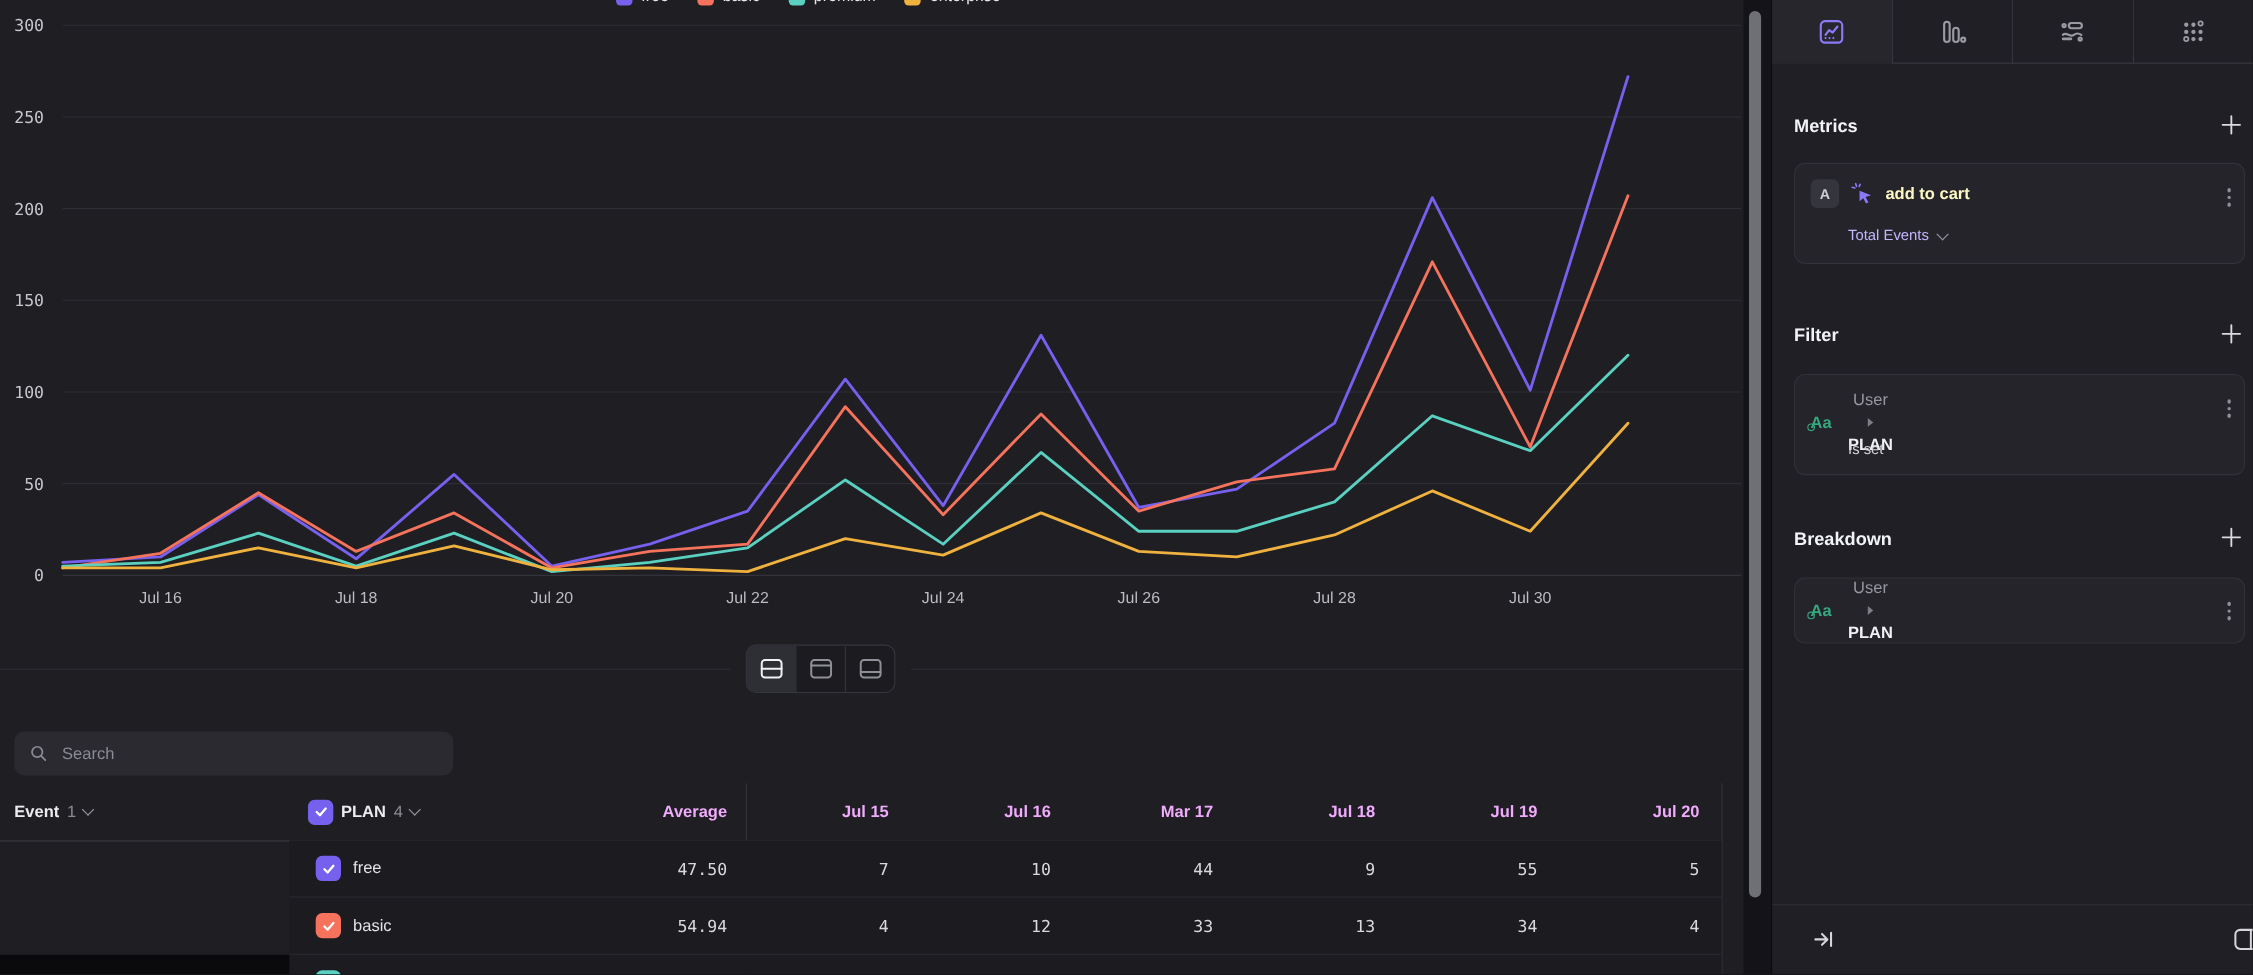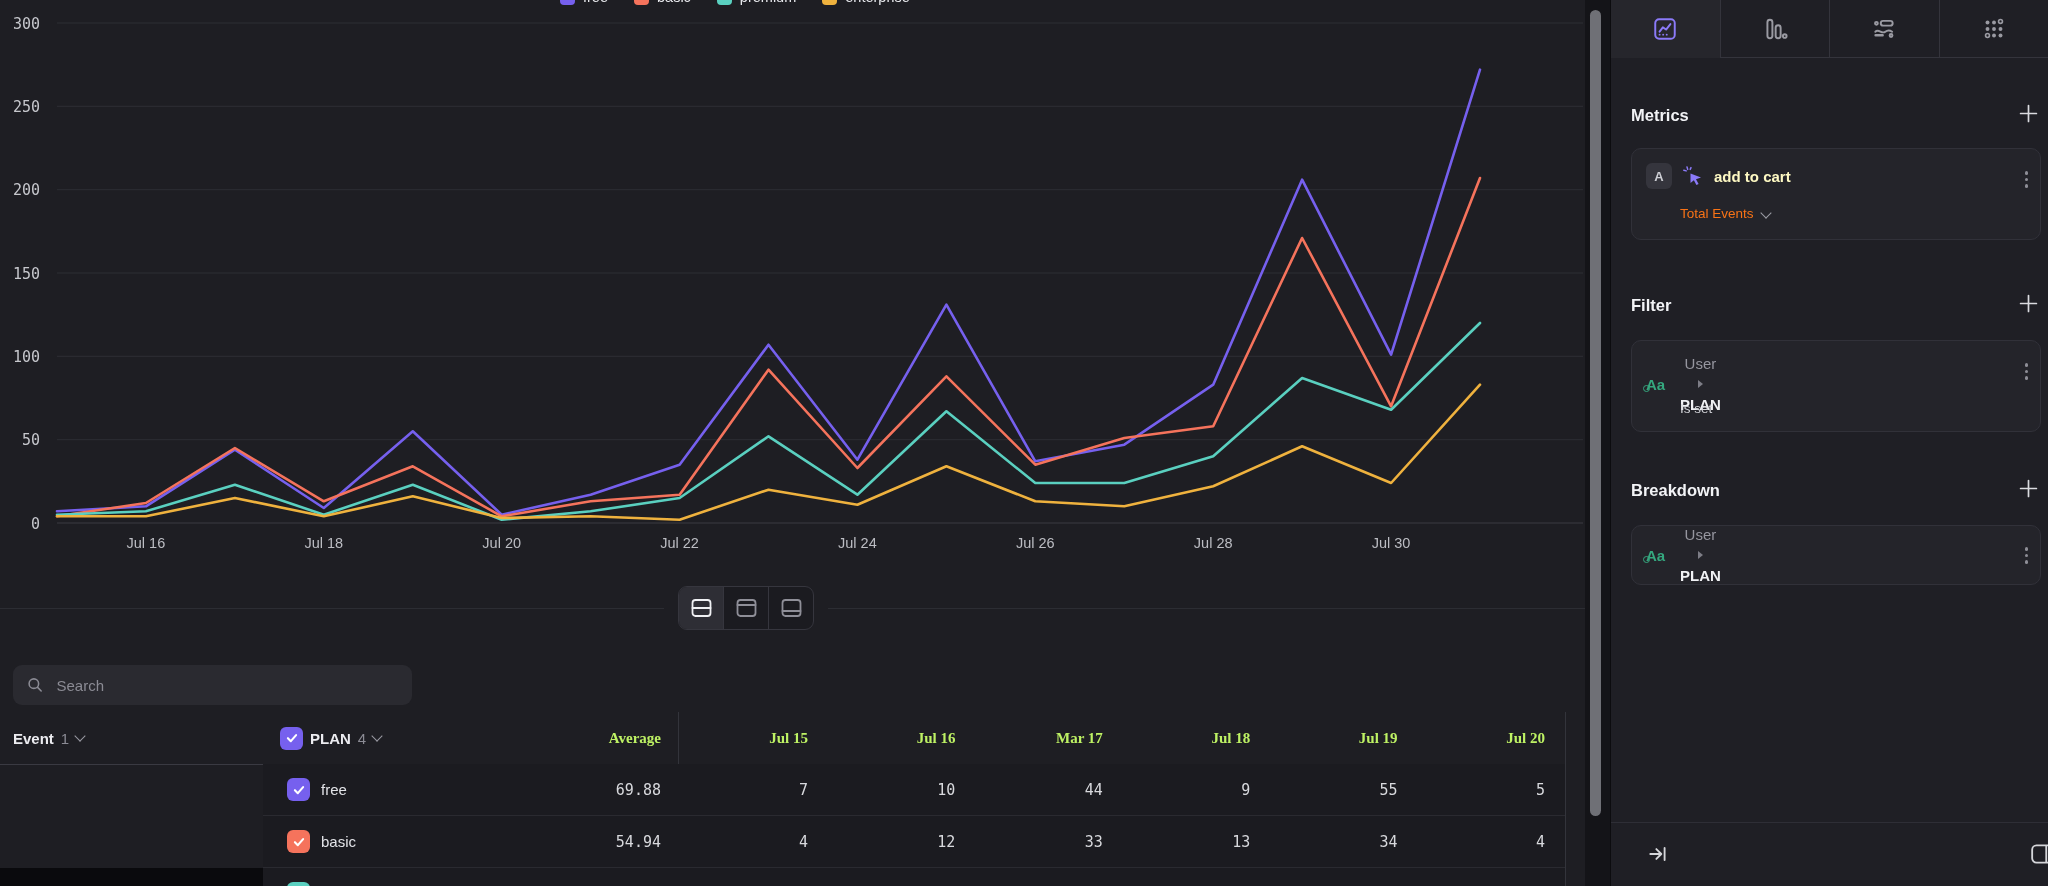--- a/index.html
+++ b/index.html
@@ -32,21 +32,21 @@
   .search input{background:transparent;border:none;outline:none;color:#e8e8ec;font-size:15px;width:100%;}
   .search input::placeholder{color:#8b8b94;}
 
   .thead{position:absolute;top:712px;left:0;width:1565px;height:52px;border-bottom:1px solid #3a3a42;}
   .hgroup{position:absolute;top:0;height:100%;display:flex;align-items:center;gap:7px;color:#ececf0;font-size:15px;font-weight:700;}
   .count{color:#8b8b94;font-weight:400;}
   .chev{width:7px;height:7px;border-right:1.6px solid #9a9aa2;border-bottom:1.6px solid #9a9aa2;
         transform:rotate(45deg);margin-top:-4px;display:inline-block;}
   .cell{position:absolute;top:0;height:100%;width:140px;display:flex;align-items:center;justify-content:flex-end;
         color:#d8d9dd;font-size:15px;}
-  .hcell{font-weight:700;color:#bef264;font-family:Liberation Serif, serif;}
+  .hcell{font-weight:700;color:#f0abfc;font-family:Liberation Sans, sans-serif;}
   .vline{position:absolute;width:1px;background:#33343b;top:712px;height:174px;}
   .leftcol{position:absolute;top:764px;left:0;width:263px;height:104px;background:#26262b;
            color:#c6c7cc;font-size:14.5px;box-sizing:border-box;padding:17px 14px;}
   .blackcorner{position:absolute;top:868px;left:0;width:263px;height:18px;background:#0a0a0d;}
   .rowsbg{position:absolute;top:764px;left:263px;width:1302px;height:122px;background:#1b1b20;}
   .trow{position:absolute;left:263px;width:1302px;height:52px;border-bottom:1px solid #2a2a30;box-sizing:border-box;}
   .cbx{position:absolute;left:24px;top:14px;width:23px;height:23px;border-radius:6px;display:flex;
        align-items:center;justify-content:center;cursor:pointer;}
   .cbx svg{width:14px;height:14px;}
   .rlabel{position:absolute;left:58px;top:0;height:100%;display:flex;align-items:center;color:#e2e3e7;font-size:15px;}
@@ -64,21 +64,21 @@
   .sec-h{position:absolute;left:20px;color:#f2f3f6;font-size:16.5px;font-weight:700;}
   .plus{position:absolute;right:10px;cursor:pointer;}
   .card{position:absolute;left:20px;width:410px;background:#24242a;border:1px solid #313139;border-radius:10px;box-sizing:border-box;}
   .crow{display:flex;align-items:center;gap:10px;padding:14px 34px 0 14px;}
   .badge{width:26px;height:26px;border-radius:6px;background:#35353d;color:#cdced4;font-size:13px;font-weight:700;
          display:flex;align-items:center;justify-content:center;flex:none;}
   .ctitle{color:#fef9c3;font-size:15px;font-weight:700;}
   .kebab{position:absolute;right:12px;top:22px;display:flex;flex-direction:column;gap:3px;cursor:pointer;}
   .kebab i{width:3.5px;height:3.5px;border-radius:50%;background:#8e8e97;}
   .card3 .kebab{top:50%;margin-top:-8px;}
-  .subrow{position:absolute;left:48px;top:57px;display:flex;align-items:center;gap:8px;color:#f97316;font-size:13.5px;cursor:pointer;}
+  .subrow{position:absolute;left:48px;top:57px;display:flex;align-items:center;gap:8px;color:#c4b5fd;font-size:13.5px;cursor:pointer;}
   .subrow .chev{margin-top:-2px;border-color:#9b9ca4;}
   .cond{position:absolute;left:48px;top:60px;color:#d3d4d9;font-size:13.5px;text-align:center;}
   .aa{position:relative;color:#35a87f;font-weight:700;font-size:15px;flex:none;width:24px;}
   .aa b{font-weight:700;}
   .aa .ring{position:absolute;left:-3px;bottom:1px;width:5px;height:5px;border:1.3px solid #35a87f;border-radius:50%;}
   .crumb{display:flex;align-items:center;gap:8px;flex-direction:column;}
   .scope{color:#96969f;font-size:15px;}
   .tri{width:0;height:0;border-left:5px solid #7d7d86;border-top:4px solid transparent;border-bottom:4px solid transparent;}
   .prop{color:#f0f1f4;font-size:15px;font-weight:700;}
   .sfooter{position:absolute;left:0;bottom:0;width:100%;height:64px;border-top:1px solid #2e2e36;box-sizing:border-box;}
@@ -205,21 +205,21 @@
     <div class="rowsbg"></div>
     <div class="blackcorner"></div>
     <div id="rows">
         <div class="trow" style="top:764px">
           <span class="cbx" style="background:#7660ee">
             <svg viewBox="0 0 12 12">
               <path d="M2.5 6.2 L5 8.7 L9.5 3.5" fill="none" stroke="#fff" stroke-width="1.8" stroke-linecap="round" stroke-linejoin="round"></path>
             </svg>
           </span>
           <span class="rlabel">free</span>
-          <div class="cell mono" style="left:258px">69.88</div>
+          <div class="cell mono" style="left:258px">47.50</div>
           <div class="cell mono" style="left:405.0px">7</div>
           <div class="cell mono" style="left:552.4px">10</div>
           <div class="cell mono" style="left:699.8px">44</div>
           <div class="cell mono" style="left:847.2px">9</div>
           <div class="cell mono" style="left:994.6px">55</div>
           <div class="cell mono" style="left:1142.0px">5</div>
         </div>
         <div class="trow" style="top:816px">
           <span class="cbx" style="background:#f5735c">
             <svg viewBox="0 0 12 12">

